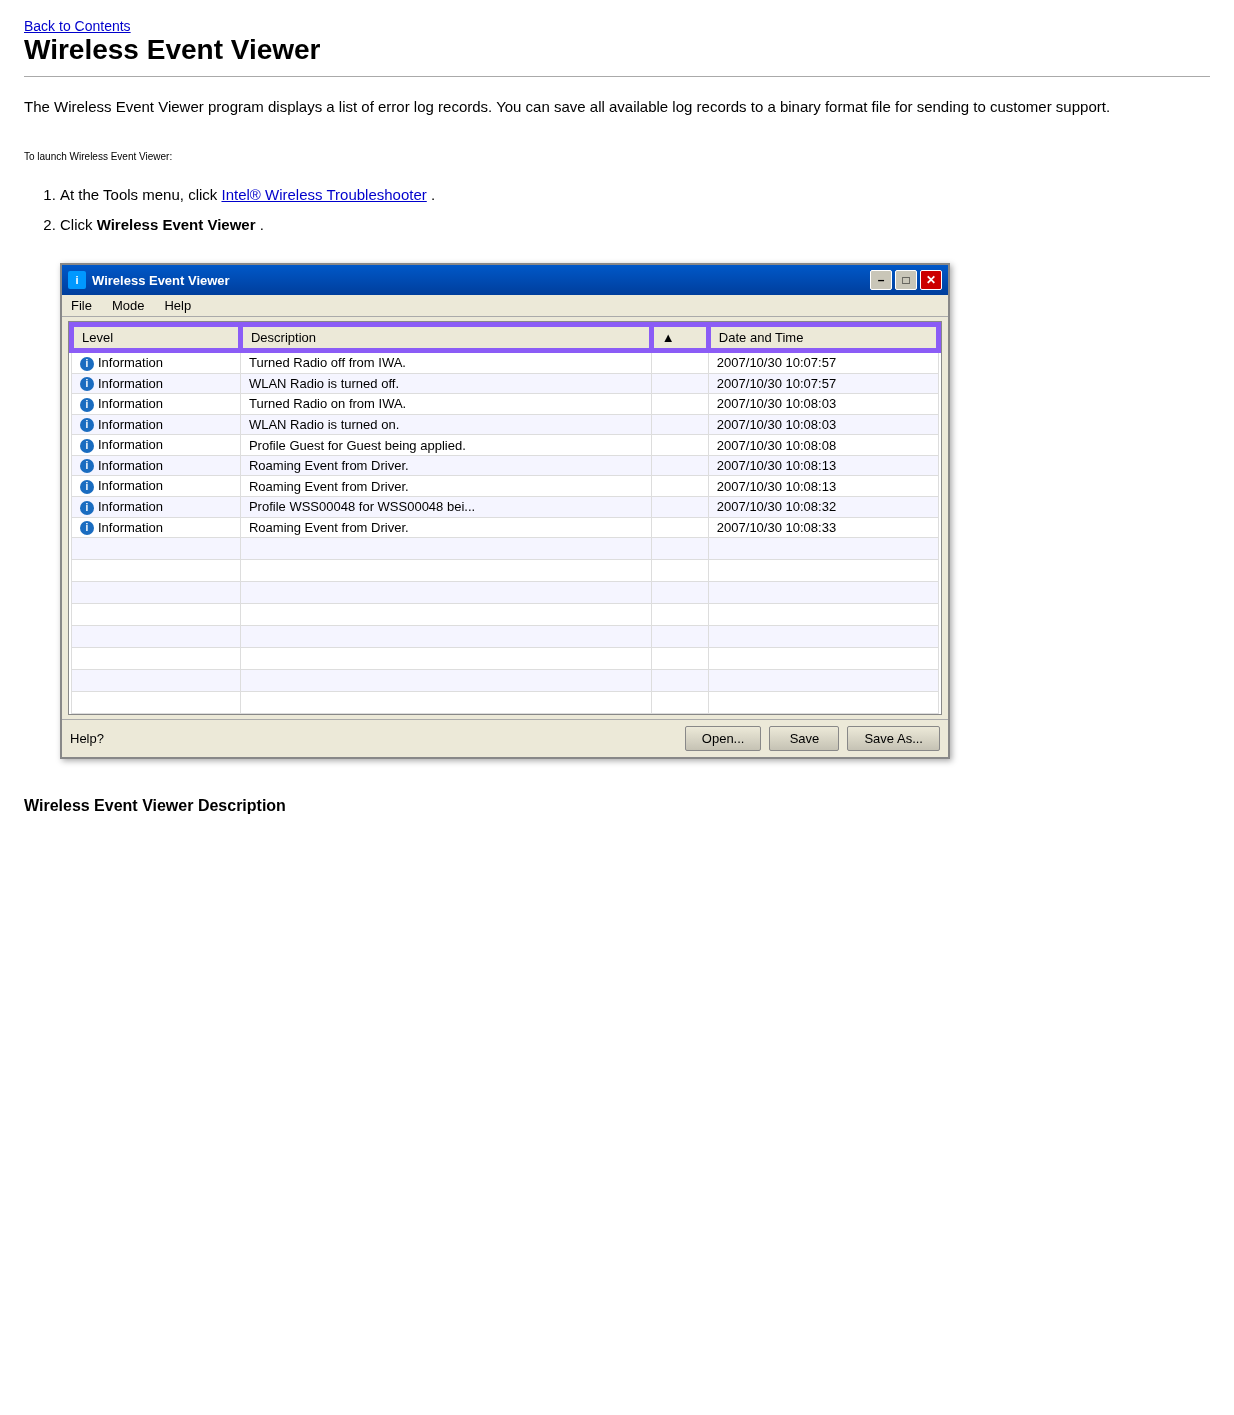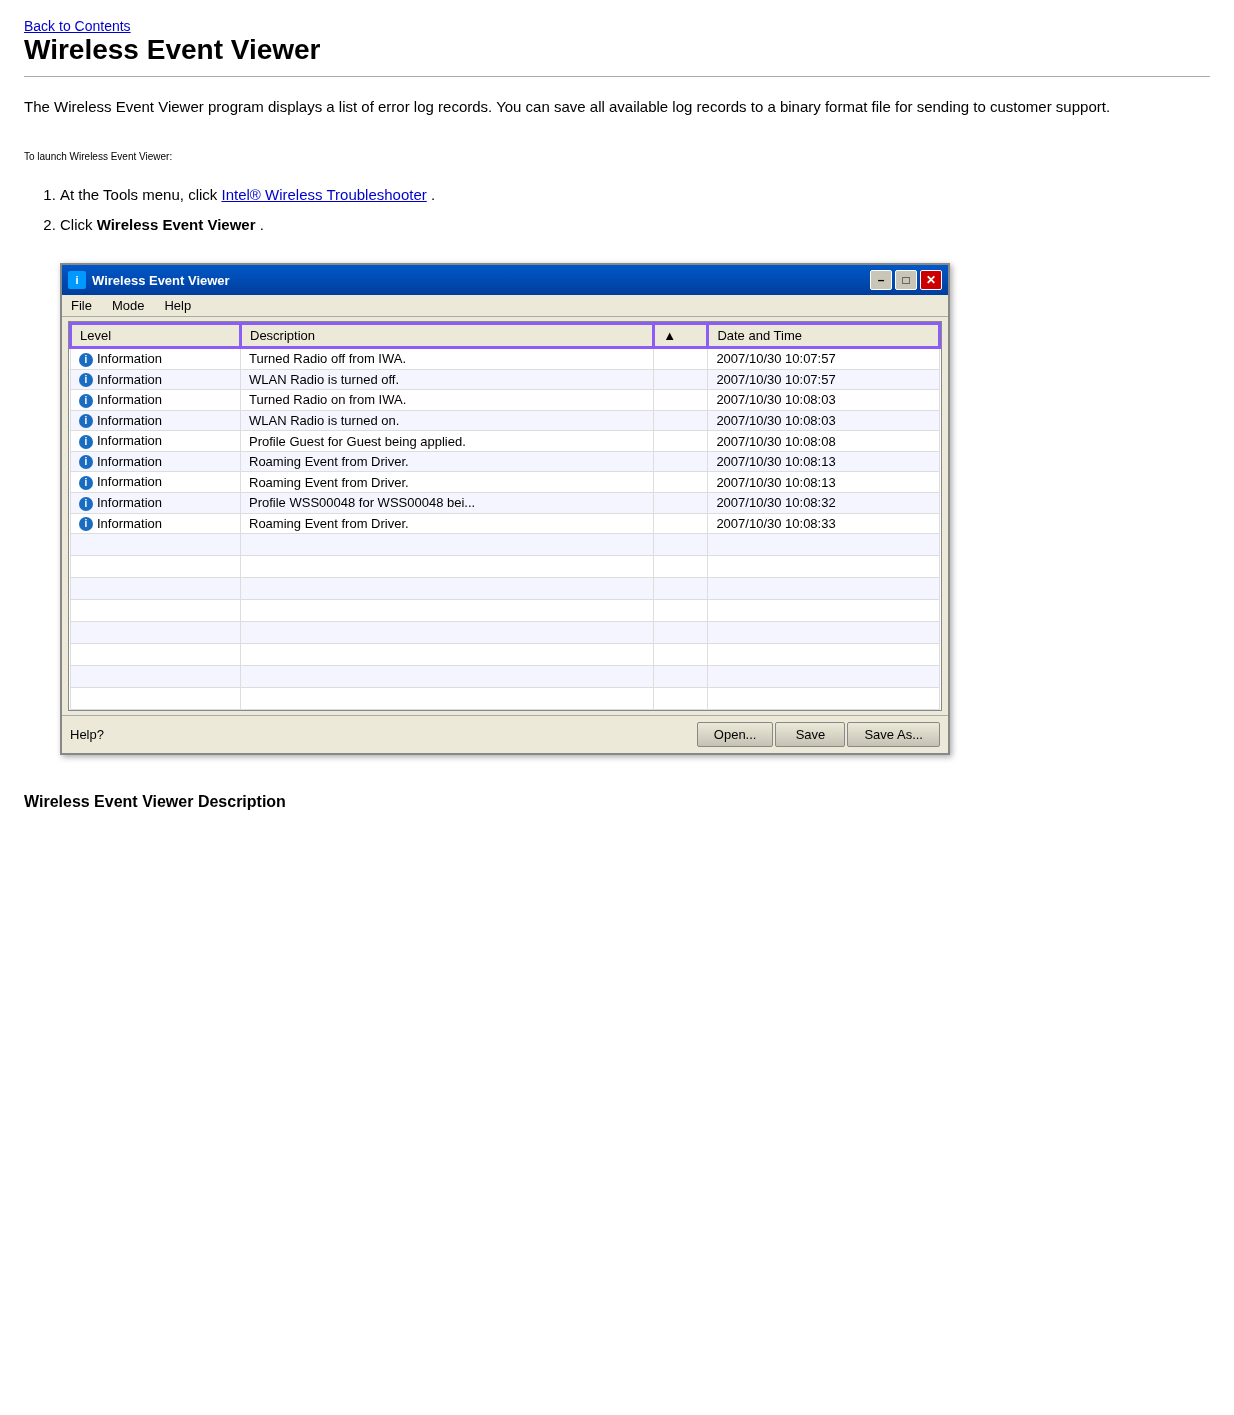--- a/index.html
+++ b/index.html
@@ -79,21 +79,21 @@
     }
     table.event-table {
       width: 100%;
       border-collapse: collapse;
       font-size: 13px;
     }
     table.event-table thead tr {
       background: #ece9d8;
     }
     table.event-table thead th {
-      border: 3px solid #8b5cf6;
+      border: 5px solid #8b5cf6;
       padding: 3px 8px;
       font-weight: normal;
       text-align: left;
       white-space: nowrap;
     }
     table.event-table tbody tr td {
       border: 1px solid #ddd;
       padding: 2px 8px;
       white-space: nowrap;
       font-size: 13px;
@@ -114,21 +114,21 @@
       vertical-align: middle;
     }
     .win-footer {
       background: #ece9d8;
       padding: 6px 8px;
       display: flex;
       align-items: center;
       border-top: 1px solid #aaa;
     }
     .win-help { font-size: 13px; flex: 1; }
-    .win-footer-btns { display: flex; gap: 2px; }
+    .win-footer-btns { display: flex; gap: 8px; }
     .win-footer-btn {
       background: linear-gradient(to bottom, #ece9d8 0%, #c5c2b4 100%);
       border: 1px solid #888;
       border-radius: 2px;
       padding: 4px 16px;
       font-size: 13px;
       cursor: pointer;
       min-width: 70px;
       text-align: center;
     }

